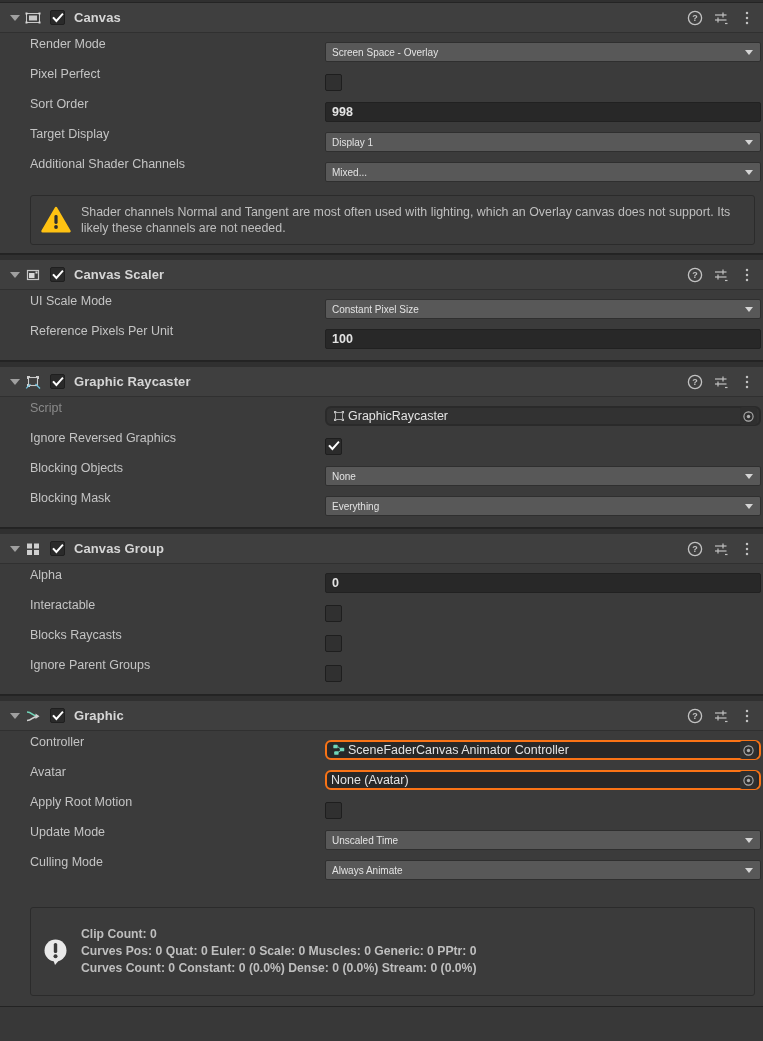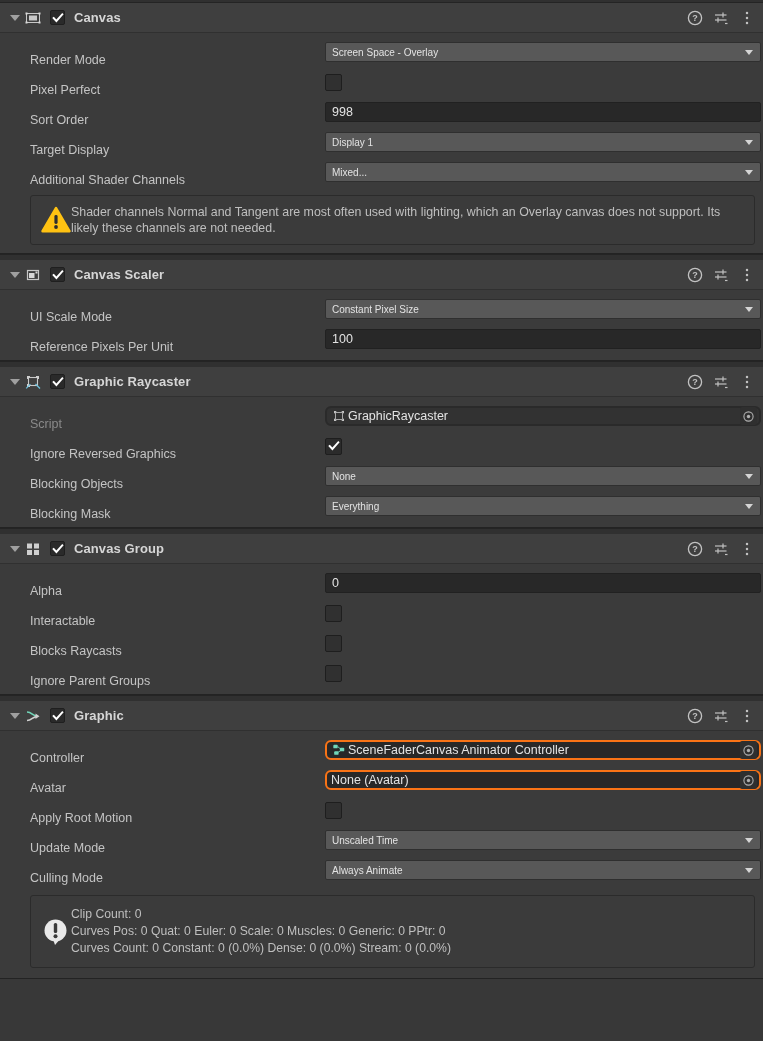--- a/index.html
+++ b/index.html
@@ -41,21 +41,21 @@
   .enable-box svg{display:block;}
   .comp-title{
     margin-left:9px; font-weight:bold; font-size:13px; color:#d6d6d6; letter-spacing:.1px;
   }
   .hdr-tools{ position:absolute; right:8px; top:0; height:30px; display:flex;align-items:center; gap:10px;}
   .hdr-tools .ti{ width:16px;height:16px; display:flex;align-items:center;justify-content:center; cursor:pointer;}
 
   
   .props{ padding:4px 0 6px 0; }
   .row{
-    height:30px; display:flex; align-items:flex-end; padding-left:0px; padding-right:2px;
+    height:30px; display:flex; align-items:flex-start; padding-left:0px; padding-right:2px;
   }
   .label{
     width:325px; flex:none; padding-left:30px; color:#c4c4c4; font-size:12.5px;
     white-space:nowrap; overflow:hidden; text-overflow:ellipsis;
   }
   .label.indent{ }
   .label.dim{ color:#8a8a8a; }
 
   .field{ flex:1; display:flex; align-items:center; height:30px; }
 
@@ -63,21 +63,21 @@
     height:20px; width:100%; background:#585858; border:1px solid #2f2f2f; border-radius:2px;
     display:flex;align-items:center; padding:0 6px; color:#e3e3e3; font-size:10px;
     position:relative;
   }
   .popup .arrow{
     position:absolute; right:7px; top:50%; margin-top:-2px;
     width:0;height:0;border-left:4px solid transparent;border-right:4px solid transparent;border-top:5px solid #d5d5d5;
   }
   .textfield{
     height:20px; width:100%; background:#282828; border:1px solid #212121; border-radius:2px;
-    display:flex;align-items:center; padding:0 6px; color:#e3e3e3; font-size:12.5px;
+    display:flex;align-items:center; padding:0 6px; color:#e3e3e3; font-size:12.5px;font-weight:bold;
   }
   .objfield{
     height:20px; width:100%; background:#282828; border:2px solid #f97316; border-radius:6px;
     display:flex;align-items:center; padding:0 2px 0 4px; color:#e3e3e3; font-size:12.5px;
     position:relative;
   }
   .objfield.dimmed{ background:#323232; border-color:#2a2a2a; }
   .objfield .oicon{ width:15px;height:15px; margin-right:2px; flex:none; display:flex;align-items:center;justify-content:center;}
   .objfield .otext{ flex:1; white-space:nowrap; overflow:hidden; text-overflow:ellipsis; }
   .objfield .picker{
@@ -86,25 +86,25 @@
   }
   .checkbox{
     width:17px;height:17px; background:#303030; border:1px solid #1e1e1e; border-radius:2px;
     display:flex;align-items:center;justify-content:center; flex:none;
   }
   .checkbox.on{ background:#2b2b2b; }
 
   
   .helpbox{
     margin:2px 8px 8px 30px; background:#3b3b3b; border:1px solid #2b2b2b; border-radius:3px;
-    display:flex; align-items:center; padding:8px 10px; min-height:48px;
+    display:flex; align-items:center; padding:8px 10px; gap:10px; min-height:48px;
   }
   .helpbox .hicon{ width:30px;height:30px; flex:none; display:flex;align-items:center;justify-content:center;}
   .helpbox .htext{ font-size:12.4px; line-height:16px; color:#bfbfbf; }
-  .helpbox.info{ margin-top:4px; margin-bottom:10px; padding:10px 10px; }
+  .helpbox.info{ margin-top:16px; margin-bottom:10px; padding:18px 10px;font-weight:bold; }
   .helpbox.info .htext{ font-size:12.2px; line-height:17px; white-space:pre-line; }
 
   .bottomfill{ background:#383838; }
 </style>
 </head>
 <body>
 
 <div class="inspector">
   <div class="topline"></div>
   <div id="comp-root">

